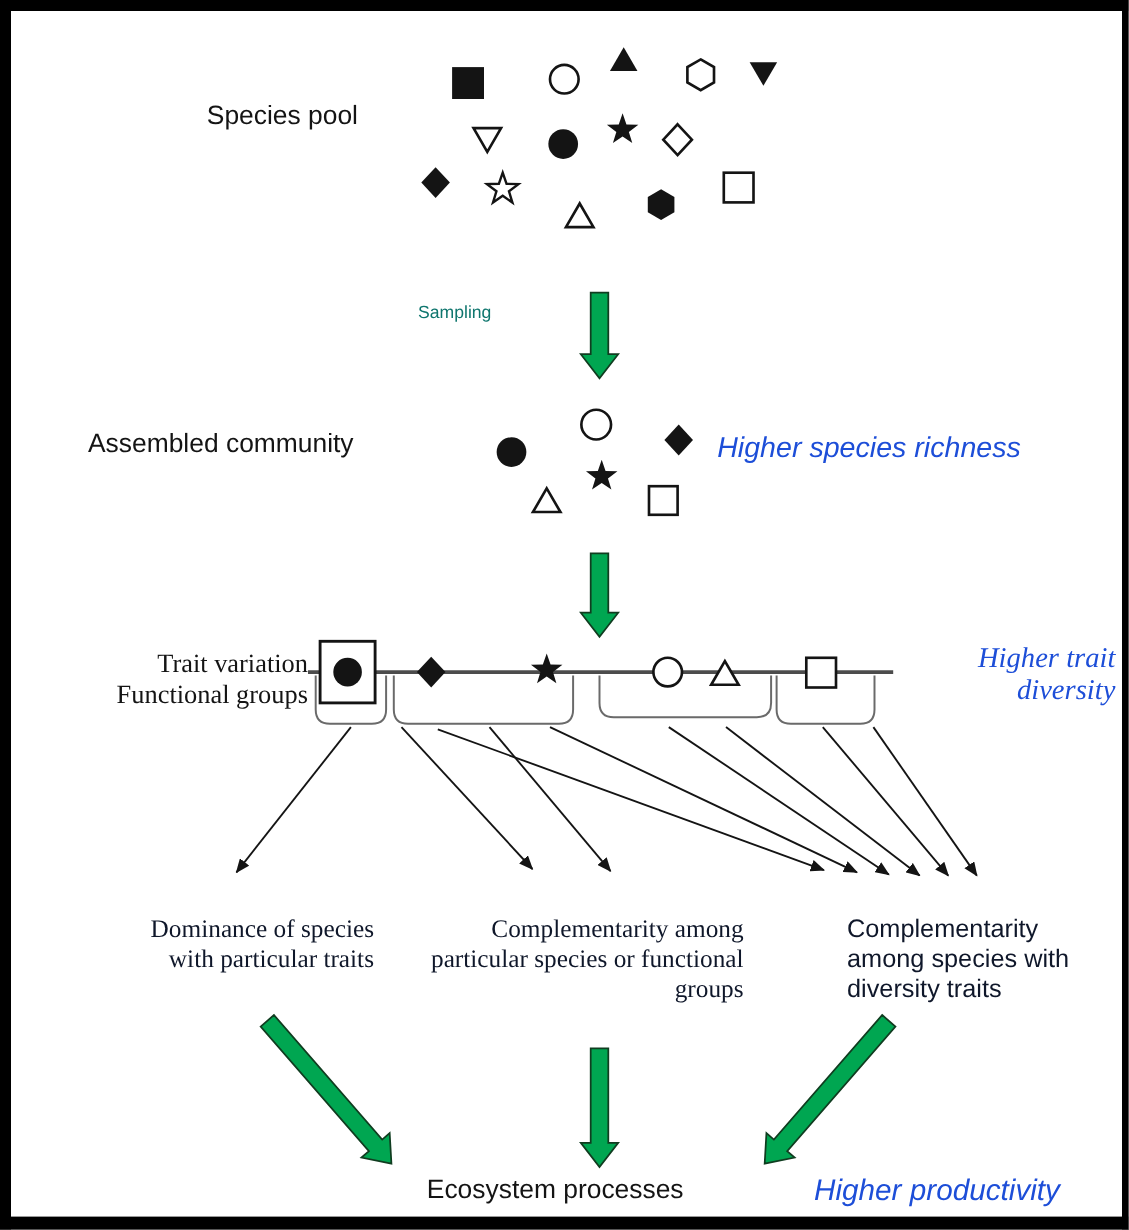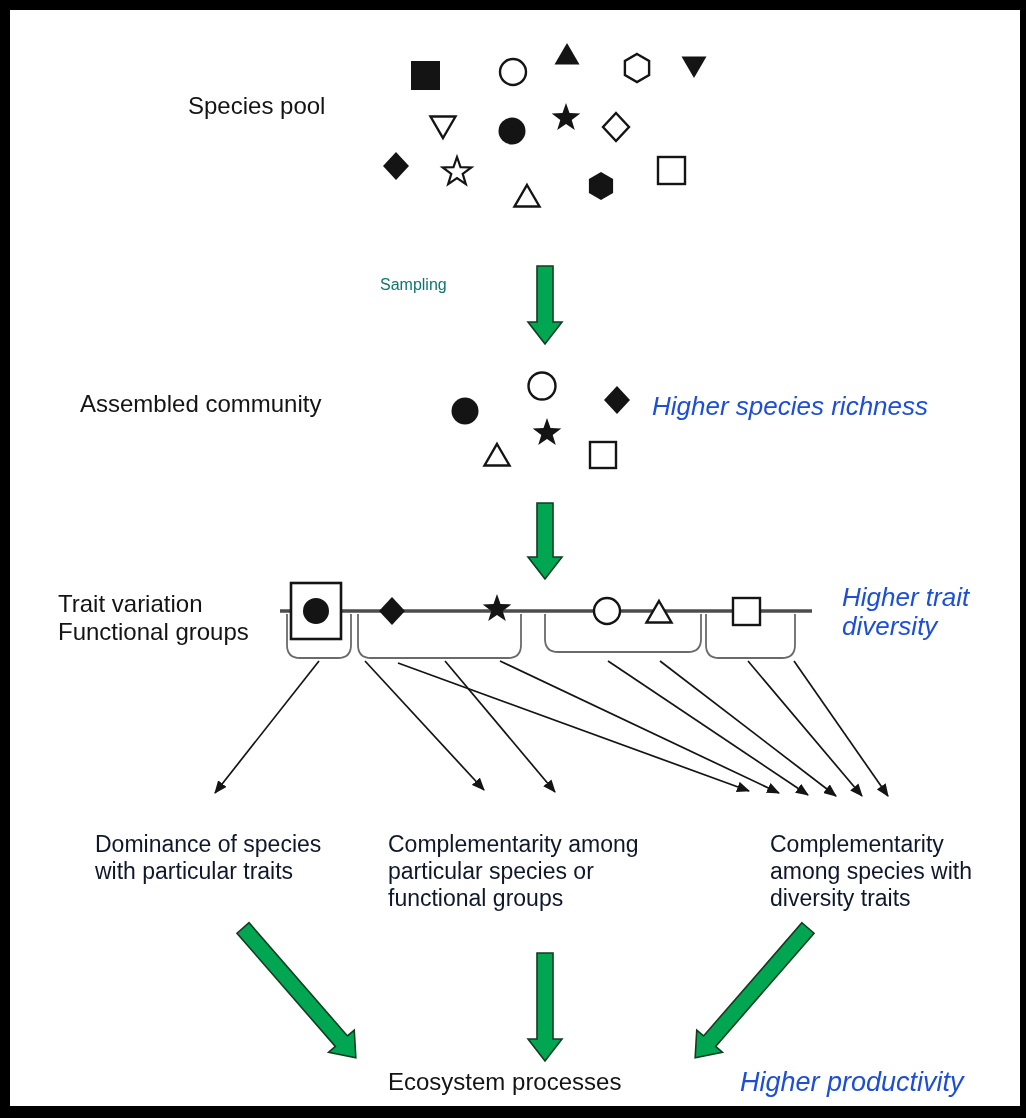--- a/index.html
+++ b/index.html
@@ -13,21 +13,21 @@
   .edge-bottom { left:0; top:1106px; width:1026px; height:12px; }
   .edge-right  { left:1020px; top:0; width:6px; height:1118px; }
 
   svg.diagram { position:absolute; left:0; top:0; }
 
   .lbl { position:absolute; color:#141414; line-height:1.15; }
   .lbl.black  { font-size:24px; }
   .lbl.blue   { color:#0f766e; font-size:16px; }
   .lbl.blue-s { color:#0f172a; font-size:23px; line-height:27px; }
   .lbl.red    { color:#1d4ed8; font-style:italic; font-size:26px; line-height:29px; }
-  .center { text-align:left; }
+  .center { text-align:right;font-family:Liberation Serif, serif; }
   .big { font-size:28px; }
 </style>
 </head>
 <body>
 
 <div class="frame">
 
   <svg class="diagram" width="1026" height="1118" viewBox="0 0 1026 1118">
     <defs>
       <path id="star" d="M0,-15 L3.5,-4.9 L14.3,-4.6 L5.7,1.9 L8.8,12.1 L0,6 L-8.8,12.1 L-5.7,1.9 L-14.3,-4.6 L-3.5,-4.9 Z"></path>

